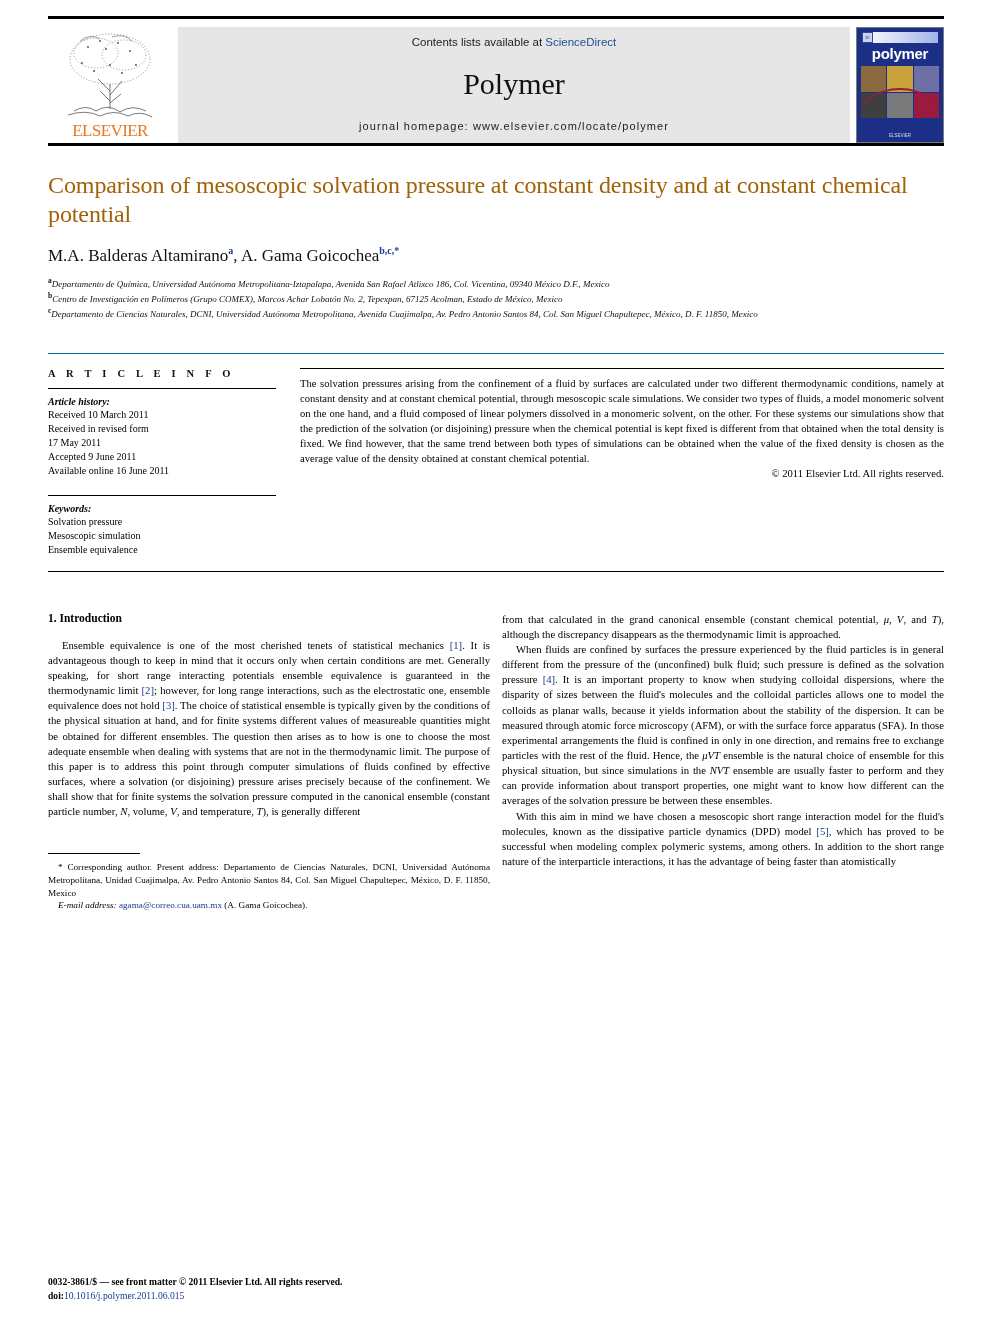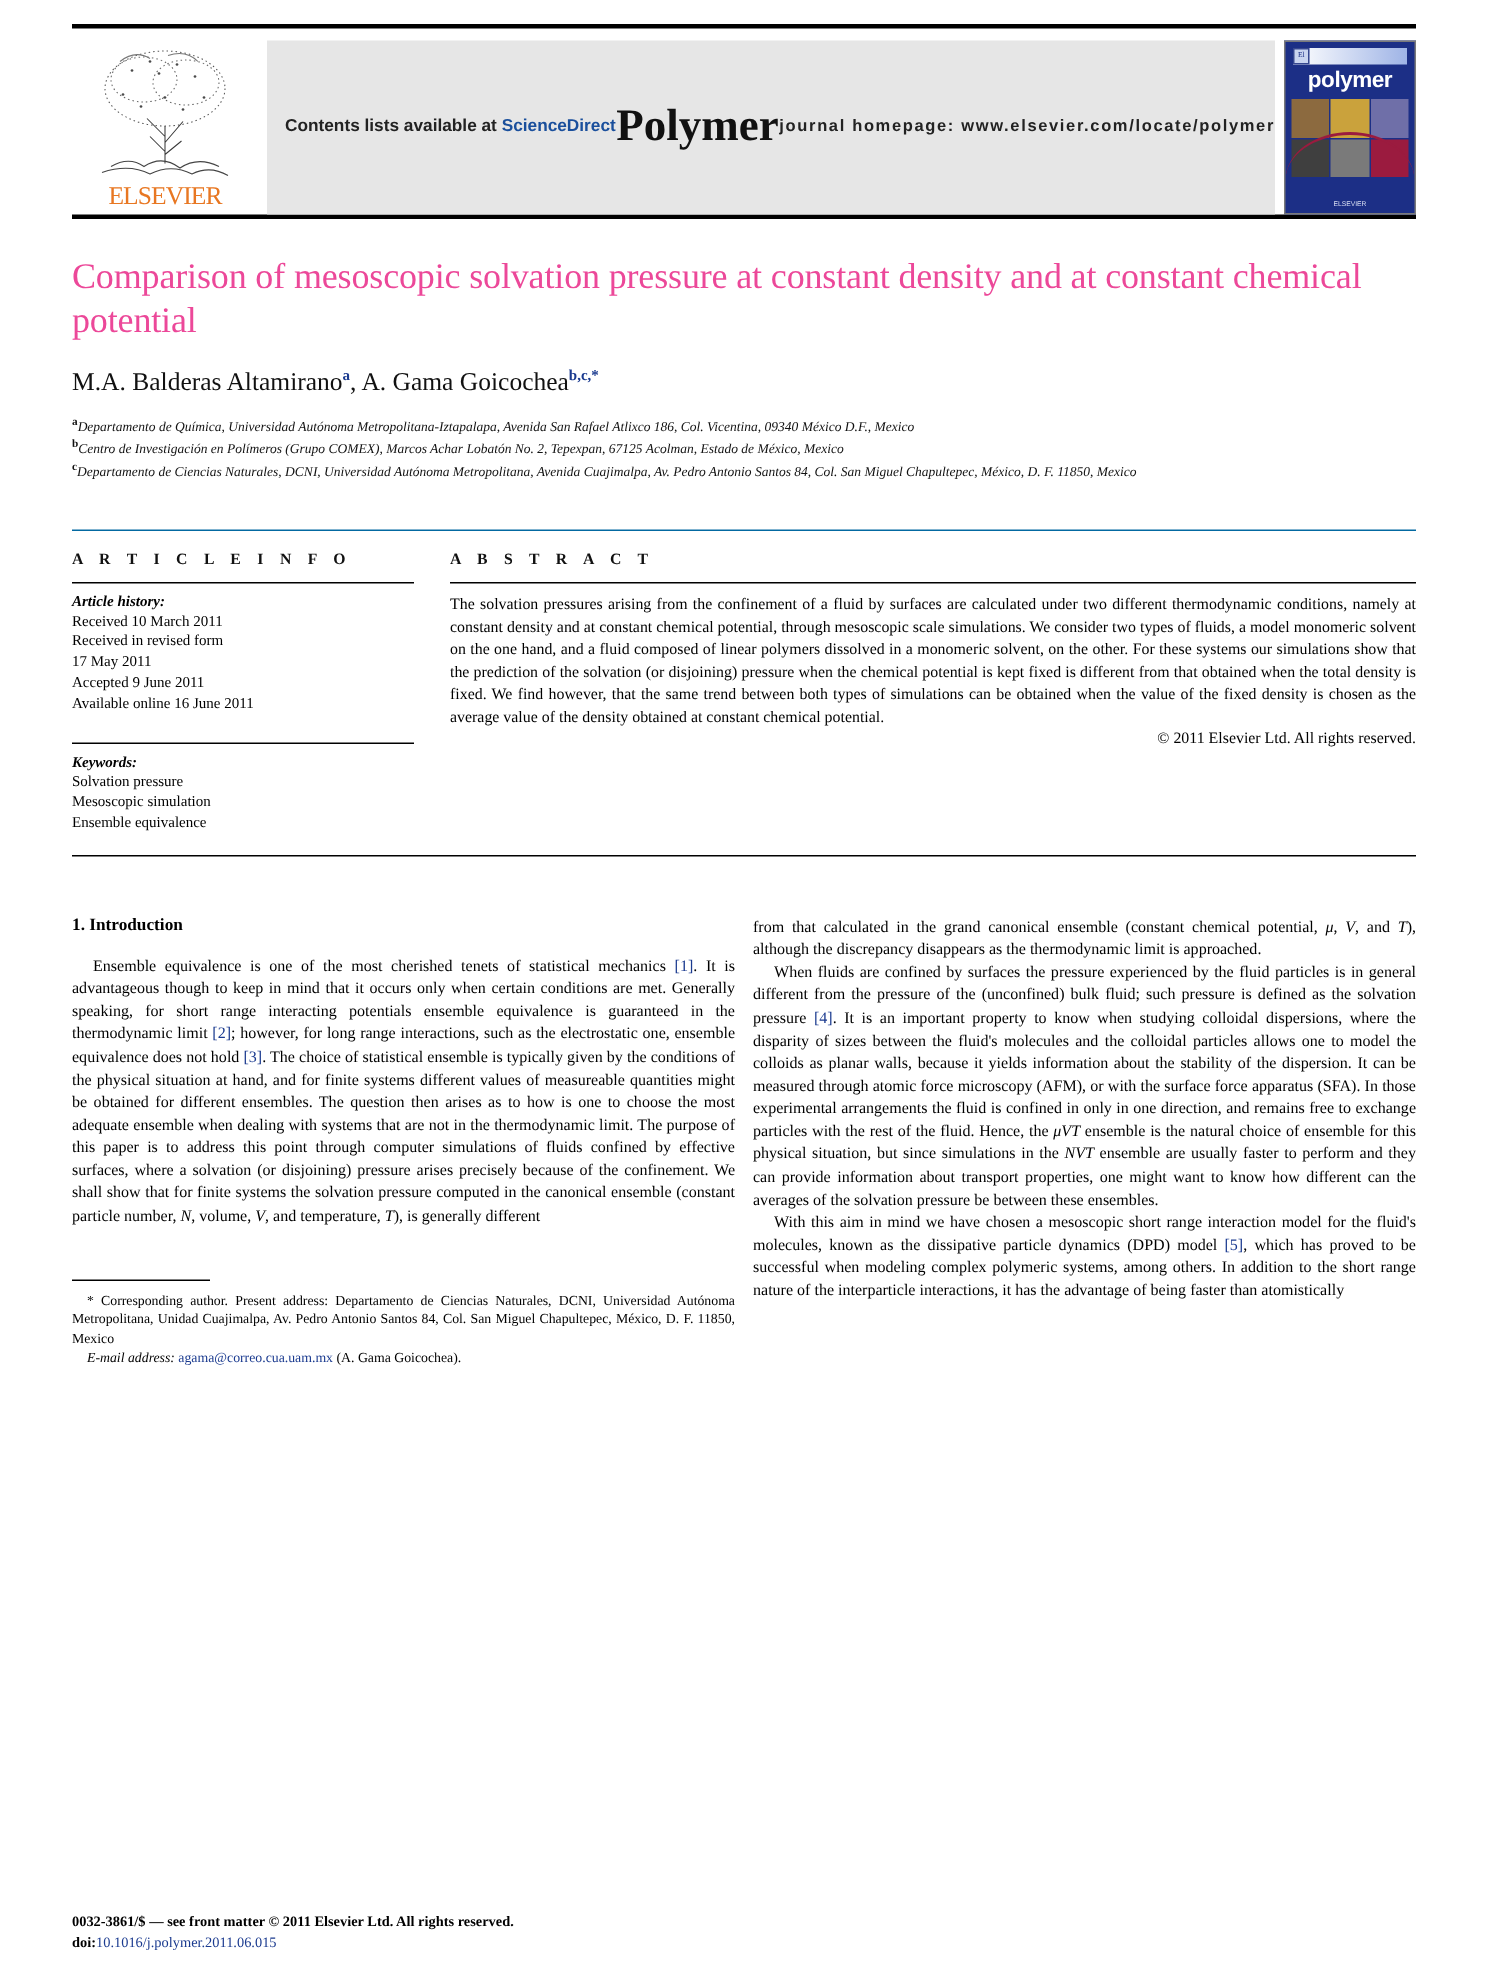--- a/index.html
+++ b/index.html
@@ -67,26 +67,25 @@
     font-weight: normal;
     line-height: 1;
     margin-top: 1px;
   }
   .masthead-center {
     flex: 1 1 auto;
     background: #e6e6e6;
     margin-left: 6px;
     margin-right: 6px;
     display: flex;
-    flex-direction: row;
+    flex-direction: column;
     justify-content: space-between;
     align-items: center;
-    padding: 9px 0 11px 12px;
-    box-sizing: border-box;
-    font-weight: bold;
+    padding: 9px 0 11px 0;
+    box-sizing: border-box;
   }
   .contents-line {
     font-family: "Liberation Sans", sans-serif;
     font-size: 11.5px;
     color: #222;
   }
   .sciencedirect { color: #1a4f9c; }
   .journal-name {
     font-family: "Liberation Serif", serif;
     font-size: 30px;
@@ -142,21 +141,21 @@
   .masthead-rule-bottom {
     border-bottom: 3px solid #000;
   }
 
   
   .title-block { padding-top: 28px; }
   .paper-title {
     font-size: 24px;
     line-height: 1.22;
     font-weight: normal;
-    color: #ec4899;
+    color: #a16207;
     margin: 0;
     letter-spacing: -0.1px;
   }
   .authors {
     font-size: 17px;
     margin-top: 15px;
     color: #111;
   }
   .authors sup { font-size: 10px; color:#1a3a8f; font-weight:bold; }
   .affiliations { margin-top: 11px; }
@@ -354,21 +353,20 @@
       <div class="info-line">Available online 16 June 2011</div>
       <div class="info-gap"></div>
       <div class="thin-rule"></div>
       <div class="info-label">Keywords:</div>
       <div class="info-line">Solvation pressure</div>
       <div class="info-line">Mesoscopic simulation</div>
       <div class="info-line">Ensemble equivalence</div>
     </div>
 
     <div class="col-abstract">
-      <div class="sec-head">A B S T R A C T</div>
       <div class="thin-rule"></div>
       <p class="abstract-text">The solvation pressures arising from the confinement of a fluid by surfaces are calculated under two different thermodynamic conditions, namely at constant density and at constant chemical potential, through mesoscopic scale simulations. We consider two types of fluids, a model monomeric solvent on the one hand, and a fluid composed of linear polymers dissolved in a monomeric solvent, on the other. For these systems our simulations show that the prediction of the solvation (or disjoining) pressure when the chemical potential is kept fixed is different from that obtained when the total density is fixed. We find however, that the same trend between both types of simulations can be obtained when the value of the fixed density is chosen as the average value of the density obtained at constant chemical potential.</p>
       <div class="copyright-line">© 2011 Elsevier Ltd. All rights reserved.</div>
     </div>
   </div>
   <div class="abstract-bottom-rule"></div>
 
   <div class="body-cols">
 
     <div class="body-col">

